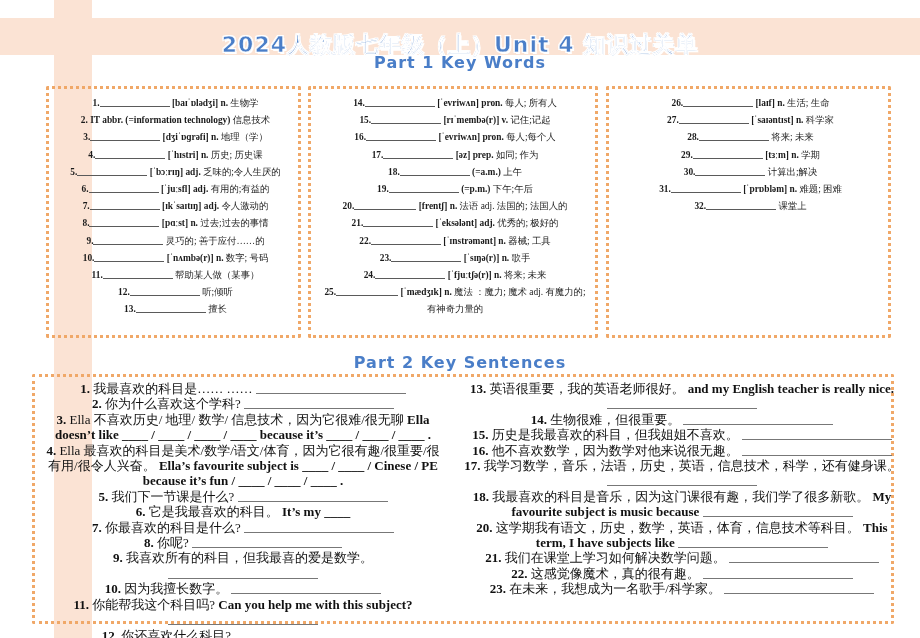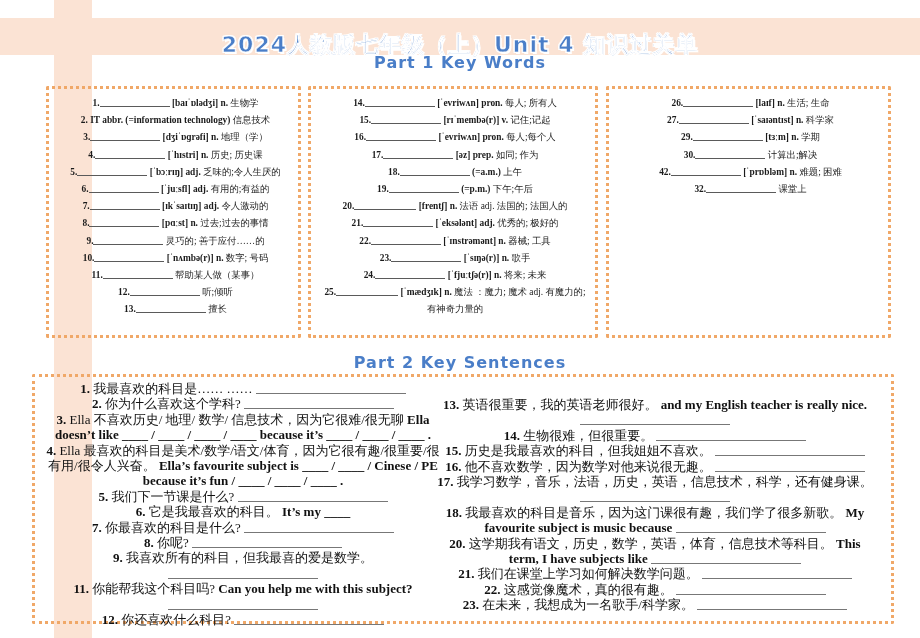--- a/index.html
+++ b/index.html
@@ -62,21 +62,21 @@
     height:11px;vertical-align:-1px;
   }
   .ph{font-weight:bold;}
   .pos{font-weight:bold;}
   .cn{}
   .wrow.wrap{white-space:normal;}
 
   
   .p2col{position:absolute;top:4px;}
   #p2left{left:8px;width:400px;}
-  #p2right{left:398px;width:444px;margin-top:16px;}
+  #p2right{left:425px;width:444px;}
   .srow{
     font-size:13px;line-height:15.4px;color:#111;
   }
   .srow .n{font-weight:bold;}
   .en{font-weight:bold;}
   .ln{display:inline-block;border-bottom:1px solid #777;height:11px;vertical-align:-1px;}
 </style>
 </head>
 <body>
 
@@ -119,40 +119,42 @@
         <div class="wrow"><span class="num">22.</span><span class="blank" style="width: 70px;"></span> <span class="ph">[ˈɪnstrəmənt]</span> <span class="pos">n.</span> <span class="cn">器械; 工具</span></div>
         <div class="wrow"><span class="num">23.</span><span class="blank" style="width: 70px;"></span> <span class="ph">[ˈsɪŋə(r)]</span> <span class="pos">n.</span> <span class="cn">歌手</span></div>
         <div class="wrow"><span class="num">24.</span><span class="blank" style="width: 70px;"></span> <span class="ph">[ˈfjuːtʃə(r)]</span> <span class="pos">n.</span> <span class="cn">将来; 未来</span></div>
         <div class="wrow wrap"><span class="num">25.</span><span class="blank" style="width: 62px;"></span> <span class="ph">[ˈmædʒɪk]</span> <span class="pos">n.</span> <span class="cn">魔法 ：魔力; 魔术 adj. 有魔力的;有神奇力量的</span></div>
       </div>
   </div>
   <div class="dotbox" id="col3">
     <div class="wlist">
         <div class="wrow"><span class="num">26.</span><span class="blank" style="width: 70px;"></span> <span class="ph">[laɪf]</span> <span class="pos">n.</span> <span class="cn">生活; 生命</span></div>
         <div class="wrow"><span class="num">27.</span><span class="blank" style="width: 70px;"></span> <span class="ph">[ˈsaɪəntɪst]</span> <span class="pos">n.</span> <span class="cn">科学家</span></div>
+        <div class="wrow"><span class="num">28.</span><span class="blank" style="width: 70px;"></span> <span class="cn">将来; 未来</span></div>
         <div class="wrow"><span class="num">29.</span><span class="blank" style="width: 70px;"></span> <span class="ph">[tɜːm]</span> <span class="pos">n.</span> <span class="cn">学期</span></div>
         <div class="wrow"><span class="num">30.</span><span class="blank" style="width: 70px;"></span> <span class="cn">计算出;解决</span></div>
-        <div class="wrow"><span class="num">42.</span><span class="blank" style="width: 70px;"></span> <span class="ph">[ˈprɒbləm]</span> <span class="pos">n.</span> <span class="cn">难题; 困难</span></div>
+        <div class="wrow"><span class="num">31.</span><span class="blank" style="width: 70px;"></span> <span class="ph">[ˈprɒbləm]</span> <span class="pos">n.</span> <span class="cn">难题; 困难</span></div>
         <div class="wrow"><span class="num">32.</span><span class="blank" style="width: 70px;"></span> <span class="cn">课堂上</span></div>
       </div>
   </div>
 
   <div class="part-title" id="part2-title">Part 2 Key Sentences</div>
 
   <div class="dotbox" id="part2box">
     <div class="p2col" id="p2left">
         <div class="srow"><span class="n">1.</span>  <span>我最喜欢的科目是……</span> <span>……</span> <span class="ln" style="width: 150px;"></span></div>
         <div class="srow"><span class="n">2.</span>  <span>你为什么喜欢这个学科?</span> <span class="ln" style="width: 150px;"></span></div>
         <div class="srow"><span class="n">3.</span>  <span>Ella 不喜欢历史/ 地理/ 数学/ 信息技术，因为它很难/很无聊</span> <span class="en">Ella doesn’t like ____ / ____ / ____ / ____ because it’s ____ / ____ / ____ .</span></div>
         <div class="srow"><span class="n">4.</span>  <span>Ella 最喜欢的科目是美术/数学/语文/体育，因为它很有趣/很重要/很有用/很令人兴奋。</span> <span class="en">Ella’s favourite subject is ____ / ____ / Cinese / PE because it’s fun / ____ / ____ / ____ .</span></div>
         <div class="srow"><span class="n">5.</span>  <span>我们下一节课是什么?</span> <span class="ln" style="width: 150px;"></span></div>
         <div class="srow"><span class="n">6.</span>  <span>它是我最喜欢的科目。</span> <span class="en">It’s my ____</span></div>
         <div class="srow"><span class="n">7.</span>  <span>你最喜欢的科目是什么?</span> <span class="ln" style="width: 150px;"></span></div>
         <div class="srow"><span class="n">8.</span>  <span>你呢?</span> <span class="ln" style="width: 150px;"></span></div>
         <div class="srow"><span class="n">9.</span>  <span>我喜欢所有的科目，但我最喜的爱是数学。</span> <span class="ln" style="width: 150px;"></span></div>
+        <div class="srow"><span class="n">10.</span>  <span>因为我擅长数字。</span> <span class="ln" style="width: 150px;"></span></div>
         <div class="srow"><span class="n">11.</span>  <span>你能帮我这个科目吗?</span> <span class="en">Can you help me with this subject?</span> <span class="ln" style="width: 150px;"></span></div>
         <div class="srow"><span class="n">12.</span>  <span>你还喜欢什么科目?</span> <span class="ln" style="width: 150px;"></span></div>
       </div>
     <div class="p2col" id="p2right">
         <div class="srow"><span class="n">13.</span>  <span>英语很重要，我的英语老师很好。</span> <span class="en">and my English teacher is really nice.</span> <span class="ln" style="width: 150px;"></span></div>
         <div class="srow"><span class="n">14.</span>  <span>生物很难，但很重要。</span> <span class="ln" style="width: 150px;"></span></div>
         <div class="srow"><span class="n">15.</span>  <span>历史是我最喜欢的科目，但我姐姐不喜欢。</span> <span class="ln" style="width: 150px;"></span></div>
         <div class="srow"><span class="n">16.</span>  <span>他不喜欢数学，因为数学对他来说很无趣。</span> <span class="ln" style="width: 150px;"></span></div>
         <div class="srow"><span class="n">17.</span>  <span>我学习数学，音乐，法语，历史，英语，信息技术，科学，还有健身课。</span> <span class="ln" style="width: 150px;"></span></div>
         <div class="srow"><span class="n">18.</span>  <span>我最喜欢的科目是音乐，因为这门课很有趣，我们学了很多新歌。</span> <span class="en">My favourite subject is music because</span> <span class="ln" style="width: 150px;"></span></div>

